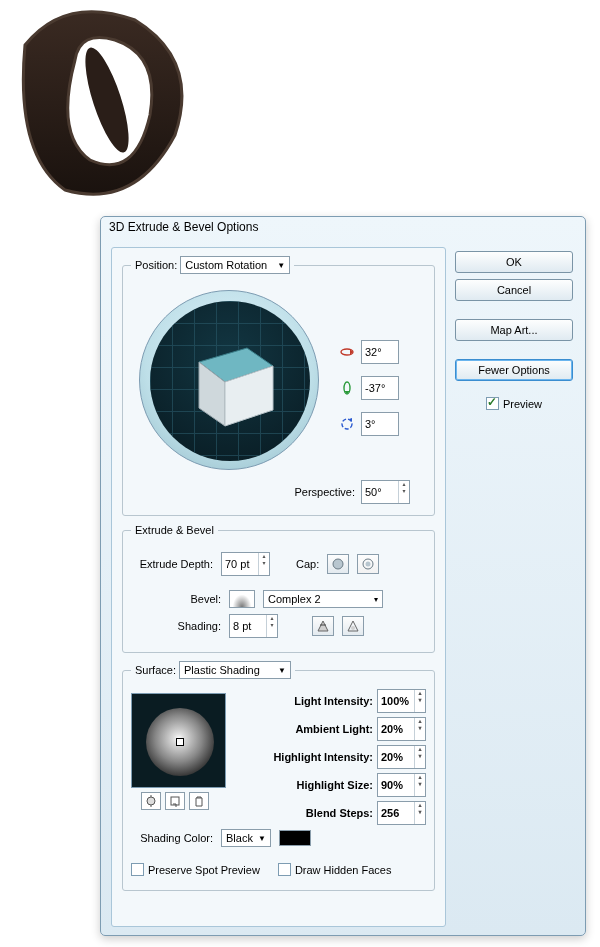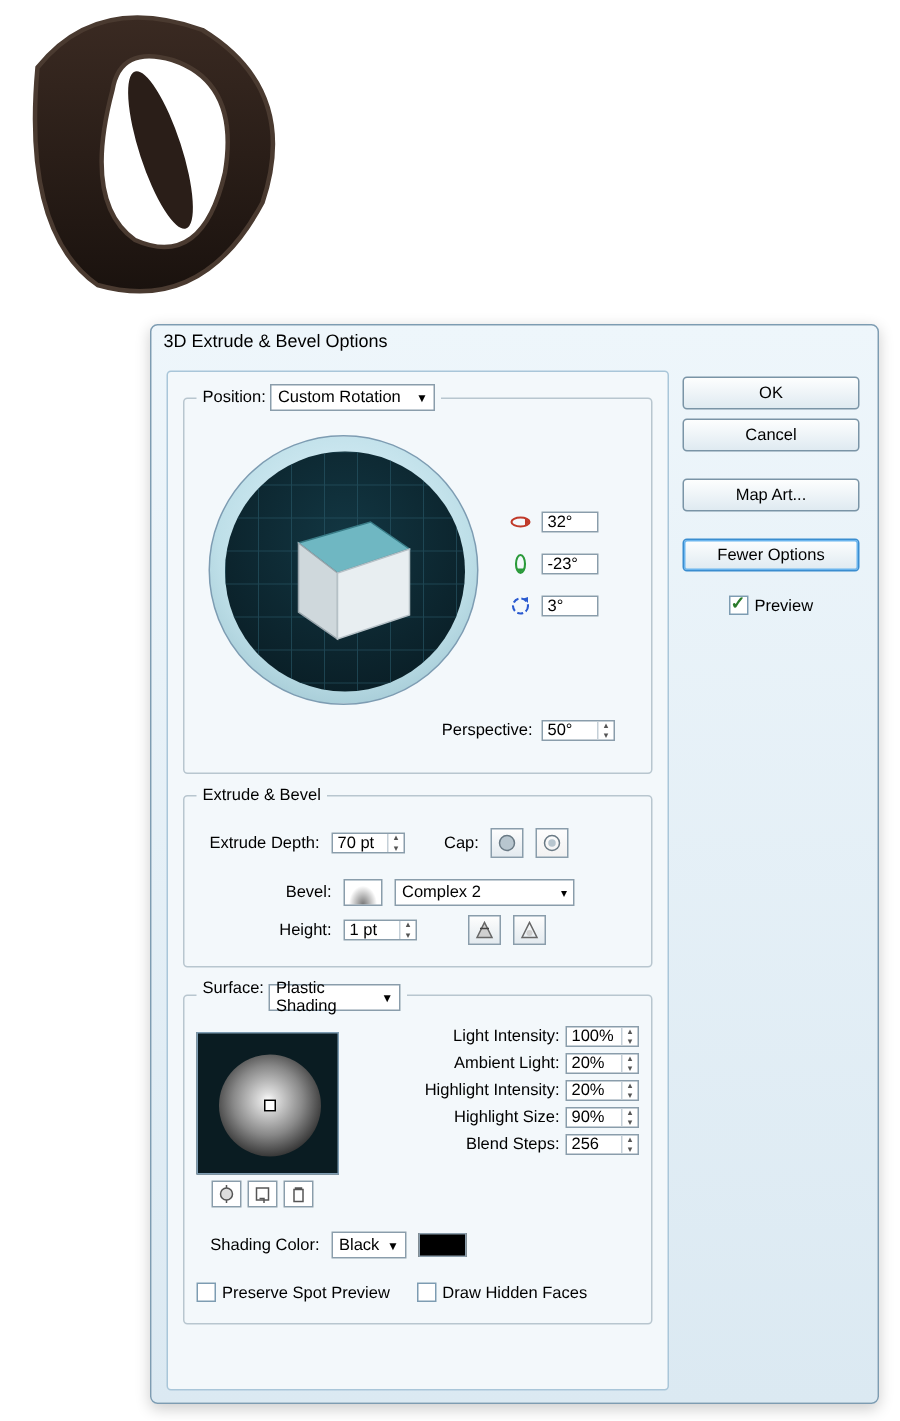--- a/index.html
+++ b/index.html
@@ -80,21 +80,21 @@
     align-items: center;
     justify-content: space-between;
     padding: 0 4px;
   }
   .dropdown .caret { font-size: 8px; margin-left: 4px; }
 
   .num-input {
     display: inline-flex;
     border: 1px solid #8a9dab;
     background: #fff;
-    height: 14px;
+    height: 24px;
     align-items: center;
   }
   .num-input .val { width: 36px; padding: 0 3px; }
   .num-input .spin {
     width: 11px;
     height: 100%;
     border-left: 1px solid #c5d0d8;
     display: flex;
     flex-direction: column;
     font-size: 6px;
@@ -186,21 +186,21 @@
     background: radial-gradient(circle at 48% 45%, #fff 0%, #ddd 10%, #888 45%, #222 80%);
   }
   .light-preview .dot {
     position:absolute; top:44px; left:44px;
     width:8px; height:8px; background:#fff; border:1px solid #000;
   }
   .light-btns { display:flex; gap:4px; margin-top:4px; margin-left:10px; }
   .light-btns .ico { width:20px; height:18px; border:1px solid #8a9dab; background:#fff; display:inline-flex; align-items:center; justify-content:center; cursor:pointer; font-size:11px; }
 
   .light-params { margin-left:12px; flex:1; display:flex; flex-direction:column; gap:4px; }
-  .light-params .prow { display:flex; align-items:center; gap:4px; justify-content:flex-end; }
+  .light-params .prow { display:flex; align-items:center; gap:4px; justify-content:flex-end;font-weight:bold; }
   .light-params .plabel { flex:1; text-align:right; }
 
   .shading-color-sw {
     width: 32px; height: 16px;
     border: 1px solid #8a9dab;
     background:#000;
     display:inline-block;
   }
 
   .checkbox { display:inline-flex; align-items:center; gap:4px; }
@@ -296,21 +296,21 @@
           </span>
         </div>
         <div class="angle-row">
           <span class="angle-icon">
             <svg width="16" height="16">
                 <ellipse cx="8" cy="8" rx="3" ry="6" fill="none" stroke="#2a9a3a" stroke-width="1.4"></ellipse>
                 <polygon points="8,14 5,11 11,11" fill="#2a9a3a"></polygon>
               </svg>
           </span>
           <span class="num-input">
-            <span class="val">-23°</span>
+            <span class="val">-37°</span>
           </span>
         </div>
         <div class="angle-row">
           <span class="angle-icon">
             <svg width="16" height="16">
                 <circle cx="8" cy="8" r="5" fill="none" stroke="#2a5ad0" stroke-width="1.4" stroke-dasharray="4 2"></circle>
                 <polygon points="13,6 10,3 13,2" fill="#2a5ad0"></polygon>
               </svg>
           </span>
           <span class="num-input">
@@ -361,23 +361,23 @@
       <div class="bevel-row" style="margin-top:14px;">
         <span class="label" style="width:90px;">Bevel:</span>
         <span class="bevel-swatch"></span>
         <span class="dropdown" style="width:120px;">
           <span>Complex 2</span>
             <span class="caret">▾</span>
         </span>
       </div>
 
       <div class="bevel-row">
-        <span class="label" style="width:90px;">Height:</span>
+        <span class="label" style="width:90px;">Shading:</span>
         <span class="num-input">
-          <span class="val">1 pt</span>
+          <span class="val">8 pt</span>
           <span class="spin">
               <span>▴</span>
               <span>▾</span>
             </span>
         </span>
         <span style="width:18px;"></span>
         <span class="small-btn">
           <svg width="14" height="14">
               <polygon points="2,12 7,2 12,12" fill="#d0d0d0" stroke="#666"></polygon>
               <path d="M4 6 L10 6" stroke="#444"></path>
@@ -388,21 +388,21 @@
               <polygon points="2,12 7,2 12,12" fill="none" stroke="#666"></polygon>
               <circle cx="7" cy="9" r="2" fill="#d0d0d0"></circle>
             </svg>
         </span>
       </div>
     </fieldset>
 
     <fieldset class="group">
       <legend>
         <span>Surface:</span>
-        <span class="dropdown" style="width:88px;">
+        <span class="dropdown" style="width:112px;">
           <span>Plastic Shading</span>
             <span class="caret">▼</span>
         </span>
       </legend>
 
       <div class="surface-flex">
         <div>
           <div class="light-preview">
             <div class="sphere"></div>
             <div class="dot"></div>
@@ -475,21 +475,21 @@
                 <span class="val">256</span>
                 <span class="spin">
                   <span>▴</span>
                   <span>▾</span>
                 </span>
               </span>
           </div>
         </div>
       </div>
 
-      <div class="bevel-row" style="margin-top:16px;">
+      <div class="bevel-row" style="margin-top:4px;">
         <span class="label" style="width:82px;">Shading Color:</span>
         <span class="dropdown" style="width:50px;">
           <span>Black</span>
             <span class="caret">▼</span>
         </span>
         <span class="shading-color-sw"></span>
       </div>
 
       <div class="bevel-row" style="margin-top:16px; gap:18px;">
         <label class="checkbox">

